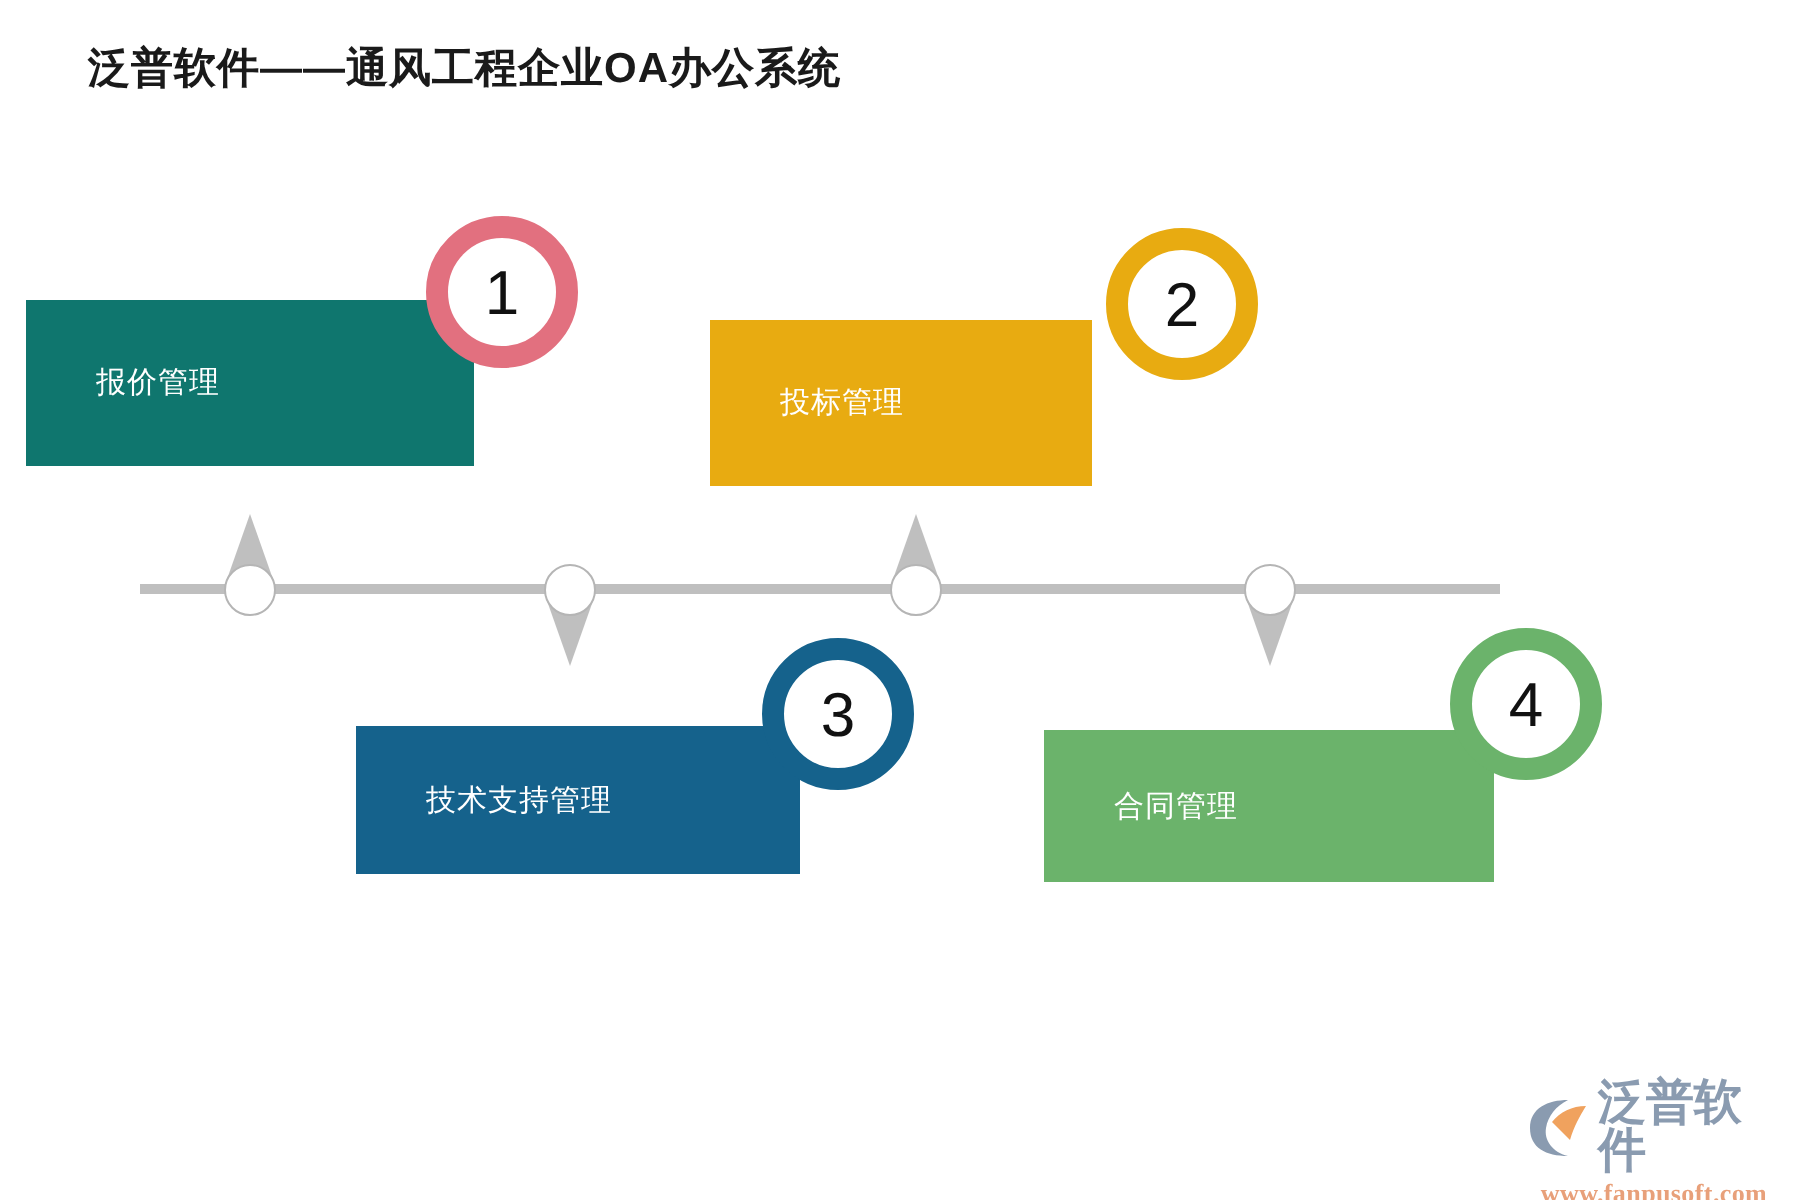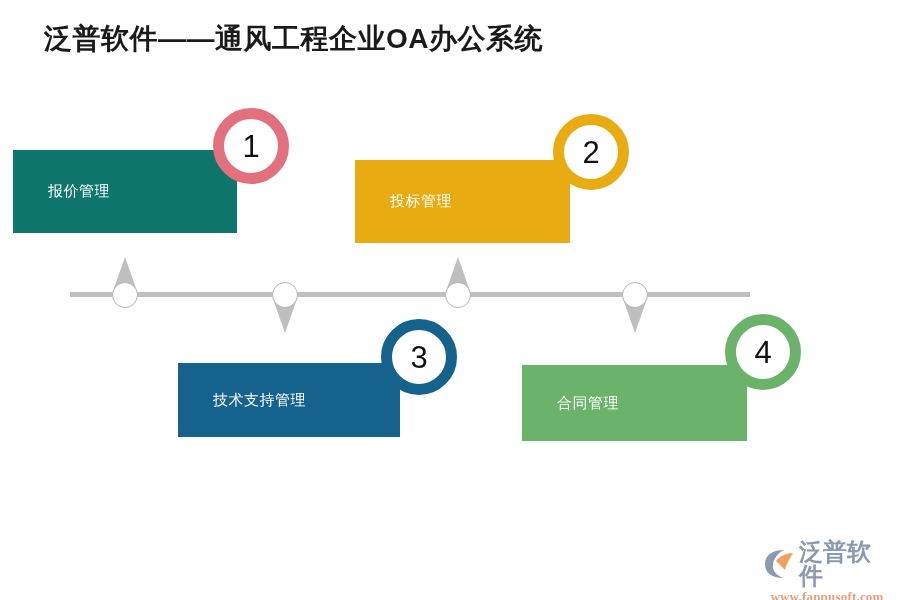--- a/index.html
+++ b/index.html
@@ -18,21 +18,21 @@
     width: 900px;
     height: 600px;
     background: #ffffff;
   }
 
   
   .page-title {
     position: absolute;
     left: 44px;
     top: 20px;
-    font-size: 28px;
+    font-size: 21px;
     font-weight: bold;
     color: #1a1a1a;
     letter-spacing: 0.5px;
     white-space: nowrap;
   }
 
   
   .timeline-line {
     position: absolute;
     left: 70px;
@@ -154,21 +154,21 @@
   <div id="steps-layer">
       <div>
         <div class="step-box" style="left: 13px; top: 150px; width: 224px; height: 83px; background: #0f766e;">
           <span class="box-label">报价管理</span>
         </div>
         <div class="badge" style="left: 213px; top: 108px; width: 76px; height: 76px; border: 11px solid rgb(226, 112, 127);">
           <span class="badge-num" style="color: rgb(17, 17, 17);">1</span>
         </div>
       </div>
       <div>
-        <div class="step-box" style="left: 355px; top: 160px; width: 215px; height: 83px; background: rgb(232, 171, 17);">
+        <div class="step-box" style="left: 355px; top: 160px; width: 191px; height: 83px; background: rgb(232, 171, 17);">
           <span class="box-label">投标管理</span>
         </div>
         <div class="badge" style="left: 553px; top: 114px; width: 76px; height: 76px; border: 11px solid rgb(232, 171, 17);">
           <span class="badge-num" style="color: rgb(17, 17, 17);">2</span>
         </div>
       </div>
       <div>
         <div class="step-box" style="left: 178px; top: 363px; width: 222px; height: 74px; background: rgb(21, 98, 140); text-align: right;">
           <span class="box-label">技术支持管理</span>
         </div>

